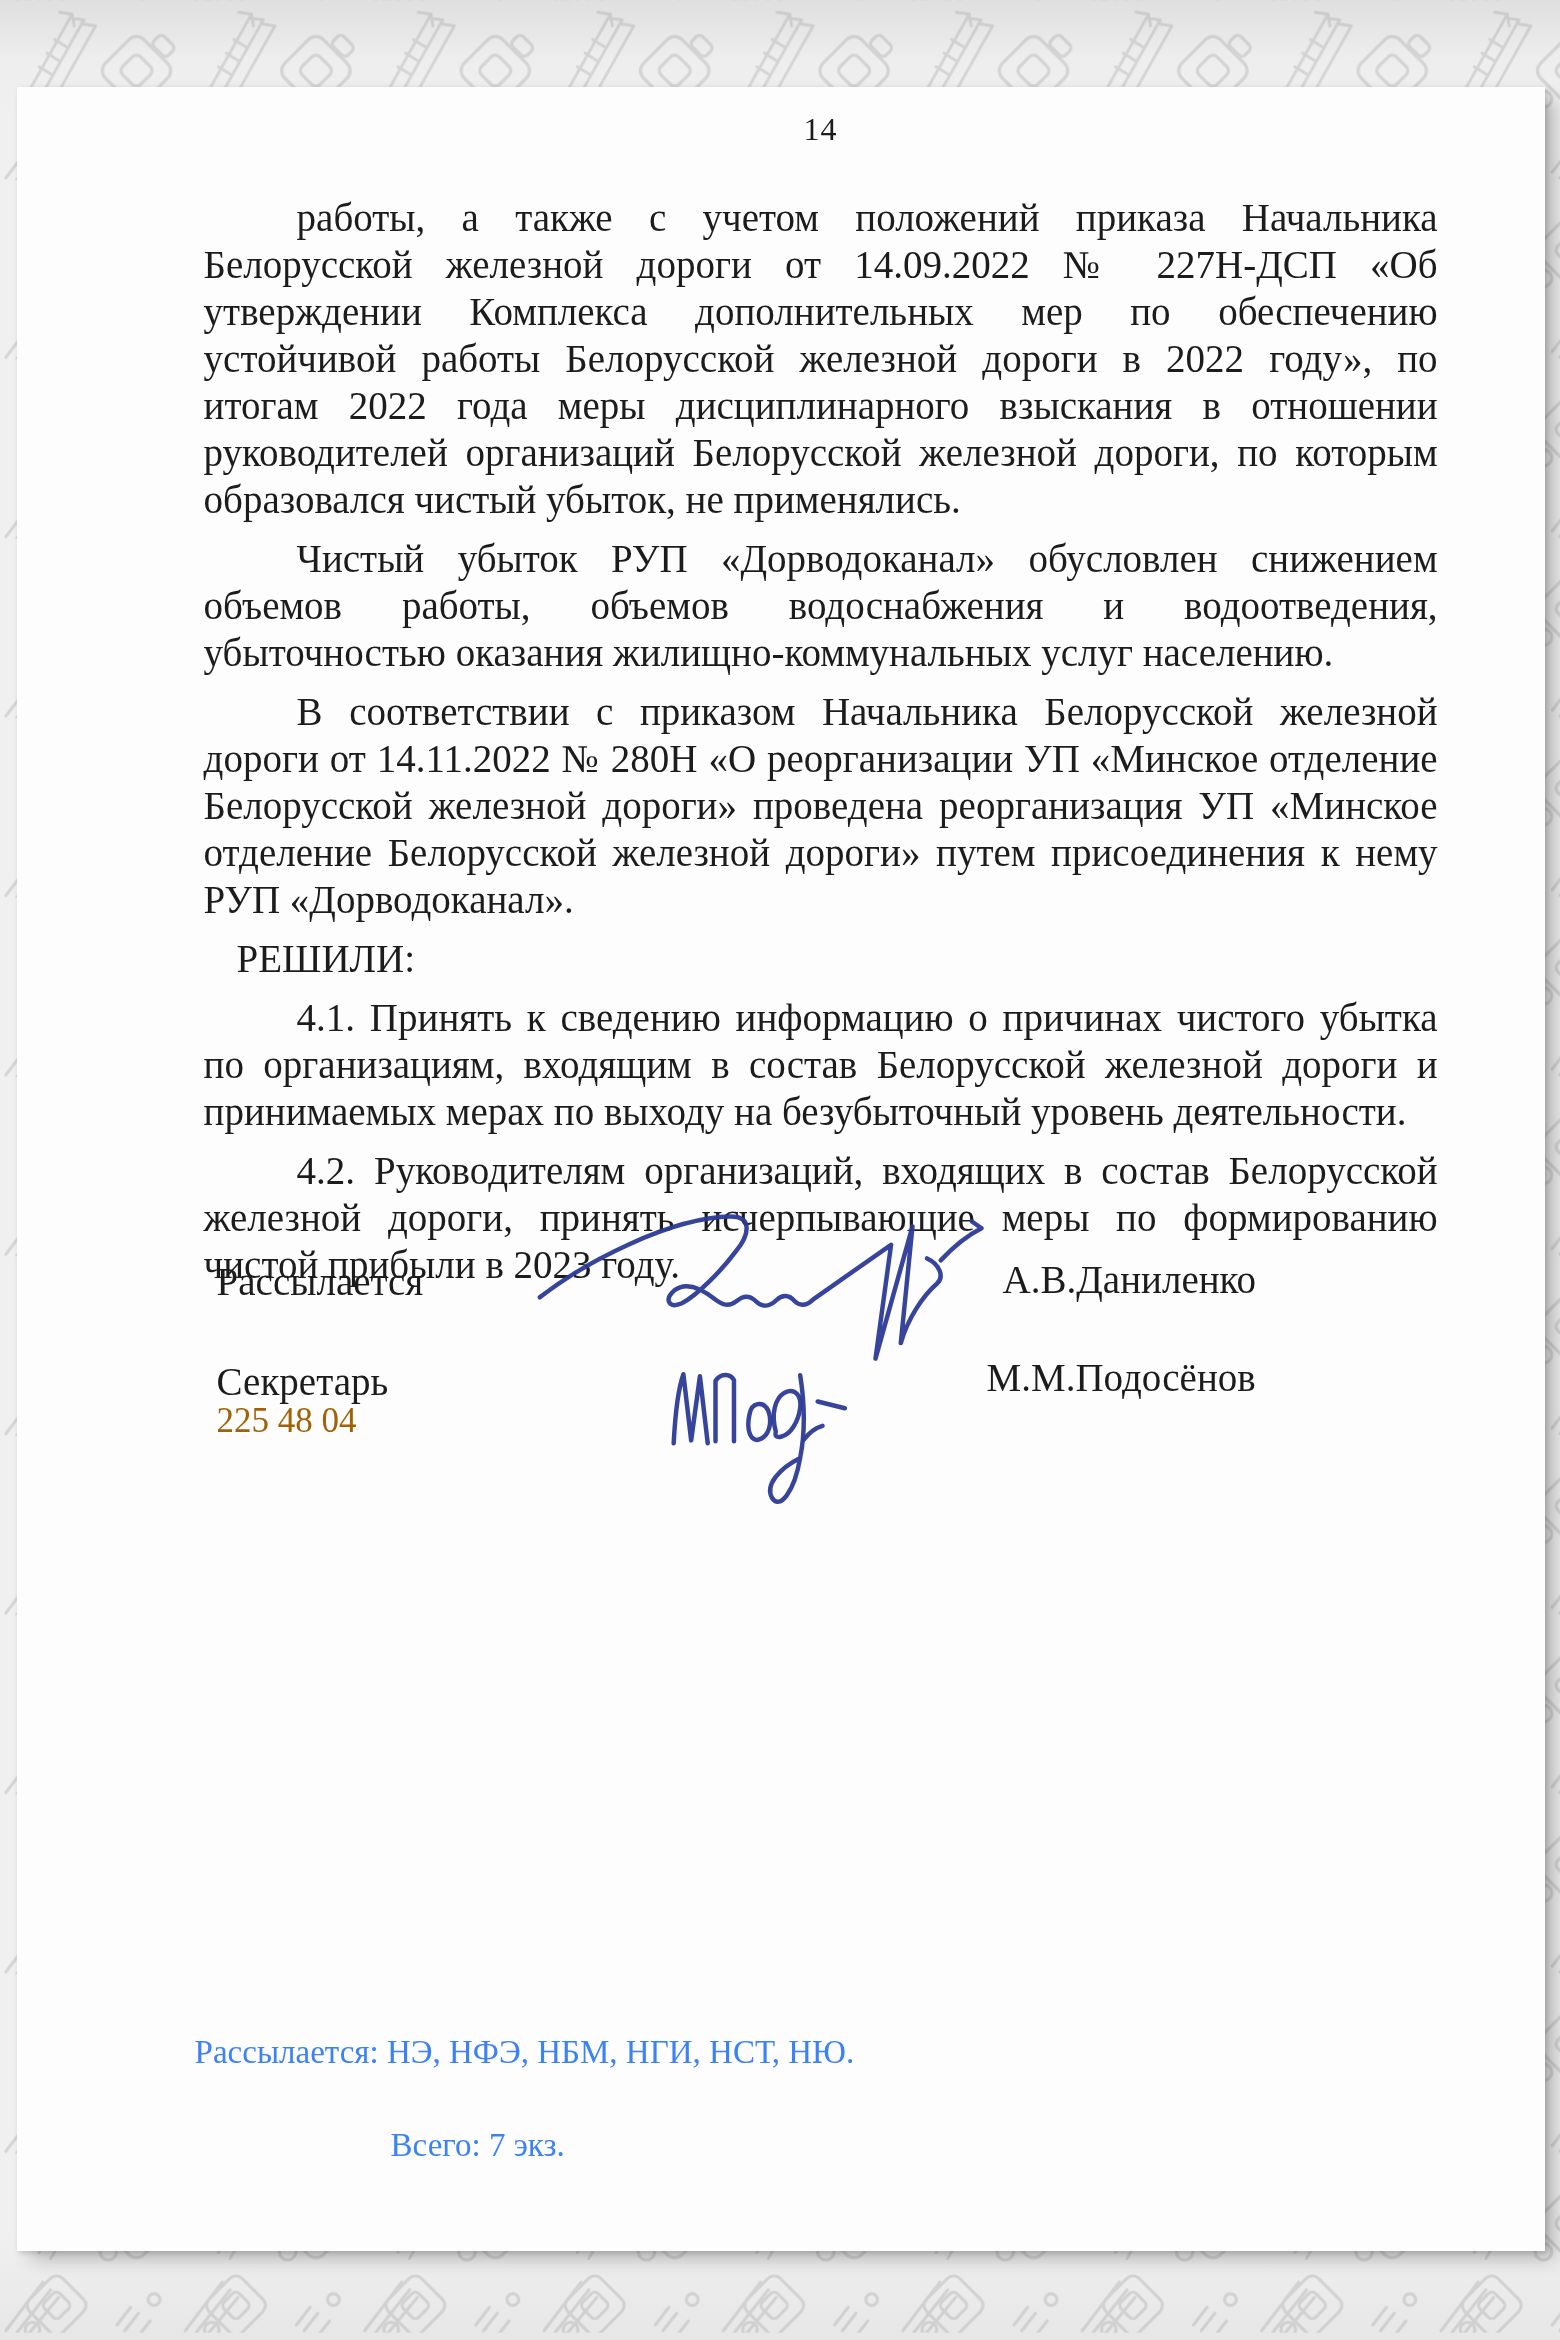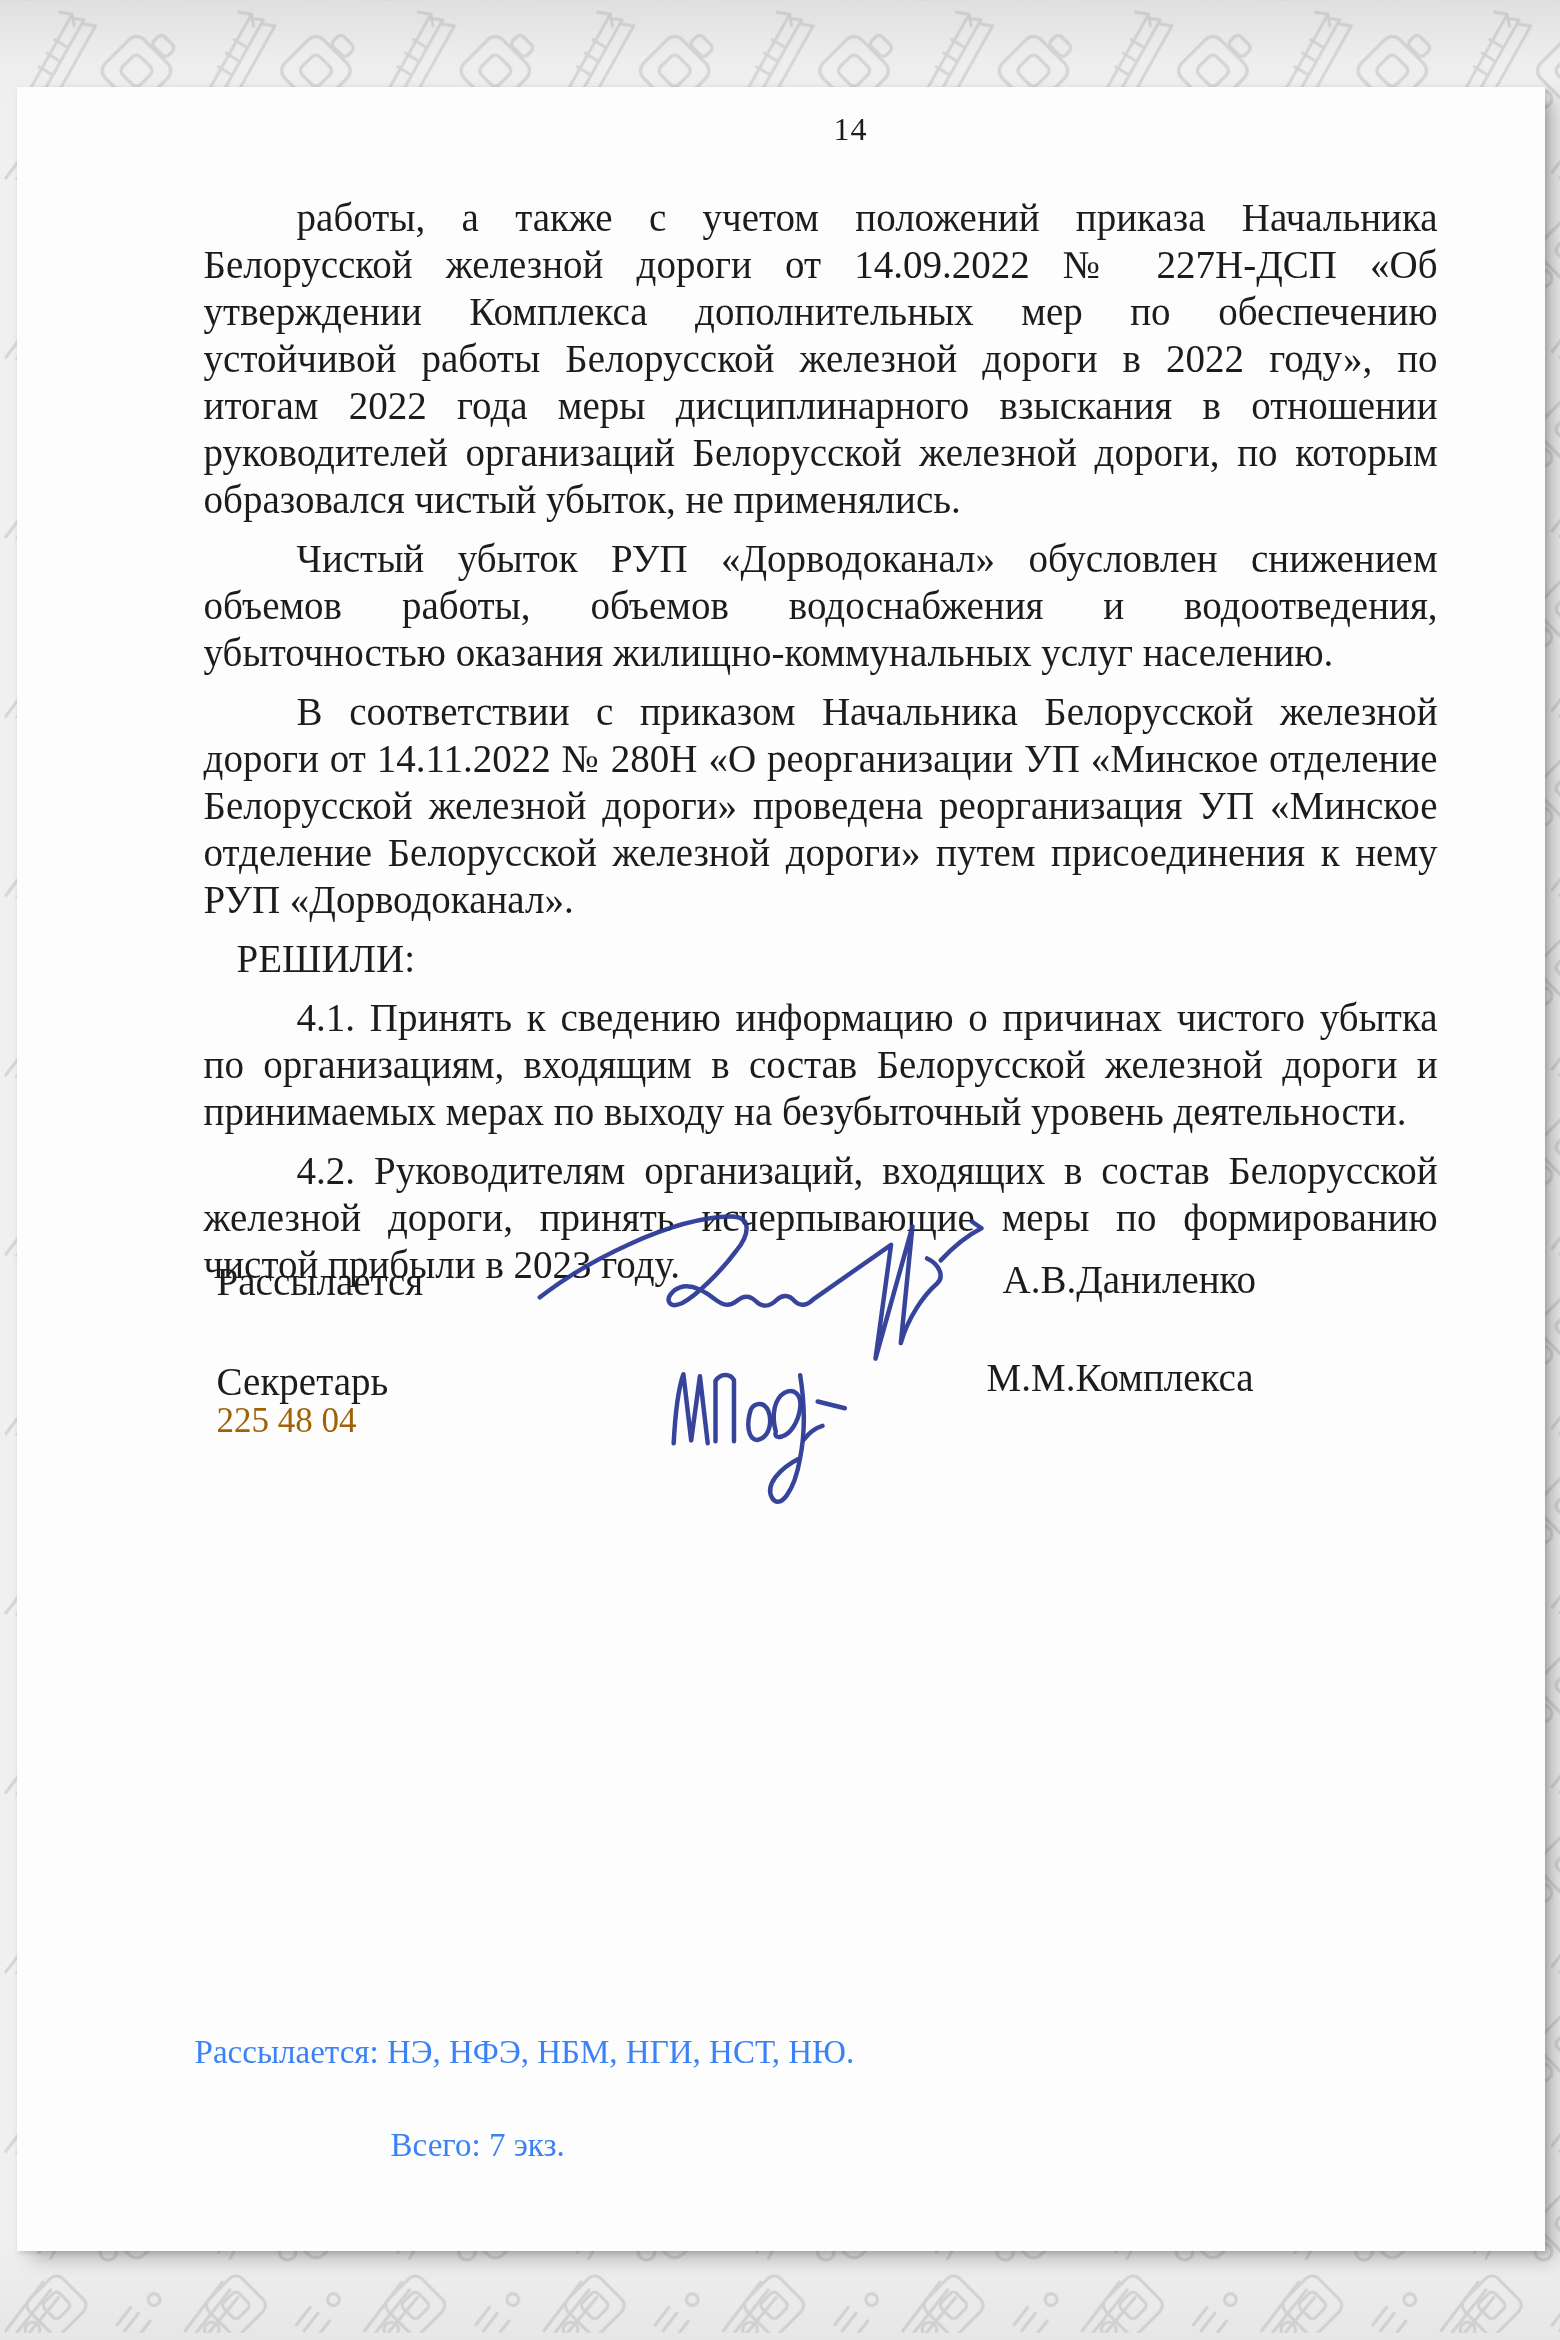--- a/index.html
+++ b/index.html
@@ -13,21 +13,21 @@
     position:absolute;inset:0;z-index:1;pointer-events:none;
     background:linear-gradient(180deg,rgba(120,120,120,0.14) 0px,rgba(120,120,120,0.02) 59px,rgba(0,0,0,0) 117px,rgba(0,0,0,0) 2233px,rgba(120,120,120,0.08) 2341px);
   }
   .sheet{
     position:absolute;left:16.6px;top:87px;width:1528px;height:2164px;z-index:2;
     background:#fdfdfd;
     box-shadow:11.7px 9.8px 17.6px -2px rgba(40,40,40,0.30), 2px 2px 4.9px rgba(40,40,40,0.18);
   }
   .page-number{
     position:absolute;left:804px;top:24.4px;transform:translateX(-50%);
-    font-size:32px;color:#1c1c1c;letter-spacing:1px;margin-left:30px;
+    font-size:32px;color:#1c1c1c;letter-spacing:1px;
   }
   .body-text{
     position:absolute;left:175px;top:95px;width:1258px;
     font-size:39px;line-height:47px;color:#1c1c1c;
     text-align:justify;
   }
   .body-text p{margin:12px;text-indent:93px;}
   .body-text p.resolution{text-indent:33px;text-align:left;}
   .sig-label{position:absolute;font-size:39px;color:#1c1c1c;white-space:nowrap;}
   .sig-svg{position:absolute;}
@@ -101,21 +101,21 @@
   <svg class="sig-svg" style="left:588px;top:1259px;" width="293" height="180" viewBox="0 0 300 185" xmlns="http://www.w3.org/2000/svg">
     <path d="M70,100 C72,63 76,40 80,29 L88,97 L97,31 L105,100"></path>
     <path d="M113,98 L113,36 C118,28 128,28 132,35 L132,98"></path>
     <path d="M148,70 C144,88 150,99 158,96 C168,93 172,78 167,66 C162,56 150,58 148,70"></path>
     <path d="M175,88 C170,70 174,54 184,48 C194,43 202,50 200,64 C198,78 190,91 181,93 C174,95 174,91 175,88"></path>
     <path d="M200,30 C204,55 206,85 200,115 C194,150 179,169 171,156 C164,143 178,126 200,115"></path>
     <path d="M204,96 C210,88 216,84 223,82"></path>
     <path d="M218,57 L246,64"></path>
   </svg>
 
-  <span class="sig-label" style="left:970px;top:1268px;">М.М.Комплекса</span>
+  <span class="sig-label" style="left:970px;top:1268px;">М.М.Подосёнов</span>
 
   <span class="phone" style="left:200px;top:1314px;">225 48 04</span>
 
   <span class="distribution-line" style="left:178px;top:1947px;">Рассылается: НЭ, НФЭ, НБМ, НГИ, НСТ, НЮ.</span>
   <span class="distribution-line" style="left:374px;top:1996px;margin-top:44px;">Всего: 7 экз.</span>
 
 </div>
 
 
 </body></html>

